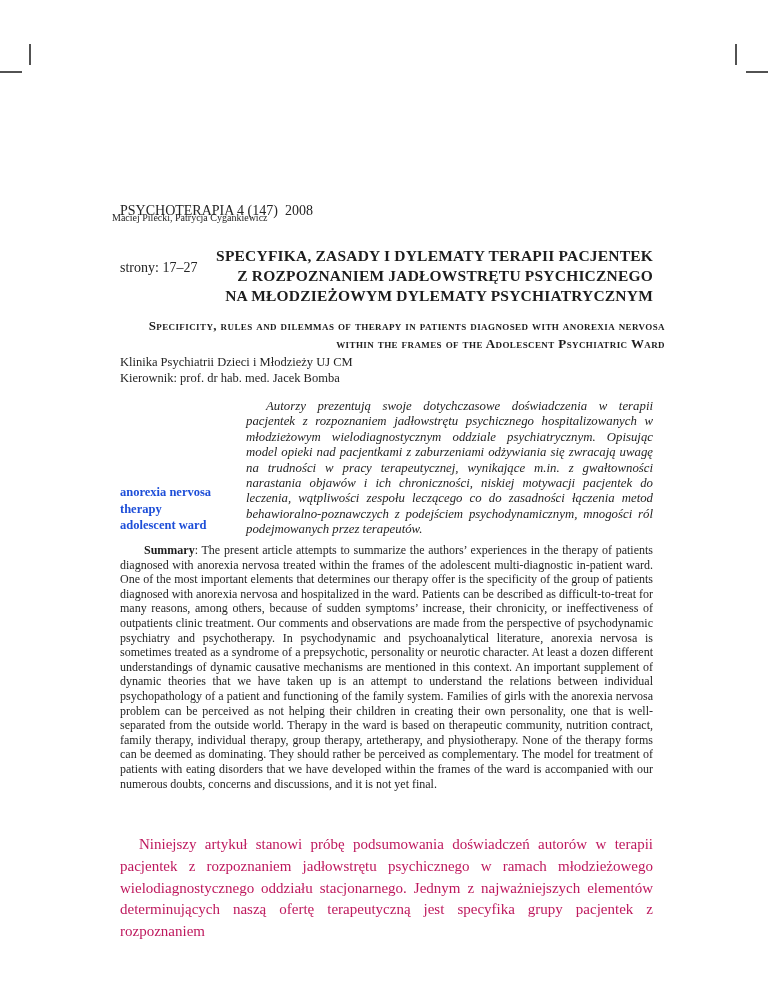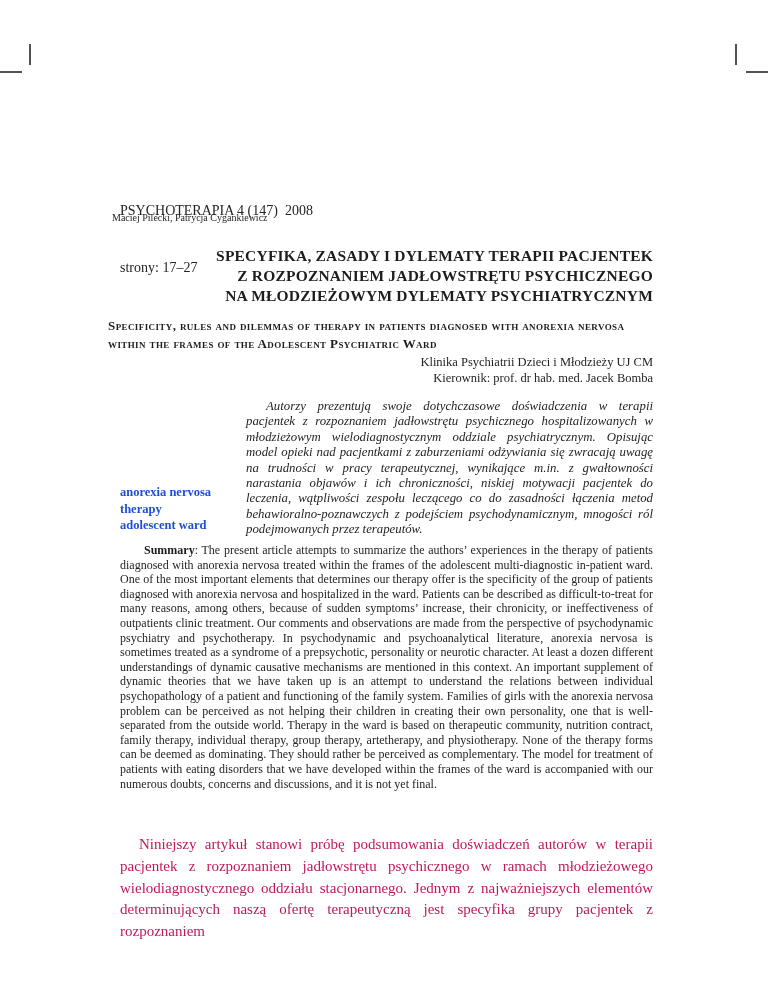--- a/index.html
+++ b/index.html
@@ -52,33 +52,33 @@
     font-weight: bold;
     font-size: 15.5px;
     line-height: 20px;
     letter-spacing: 0.2px;
     color: #1d1d1d;
   }
   .title-en {
     position: absolute;
     left: 108px; top: 273px;
     width: 557px;
-    text-align: left;
+    text-align: right;
     font-weight: bold;
     font-variant: small-caps;
     font-size: 13px;
     line-height: 18px;
     letter-spacing: 0.4px;
     color: #1d1d1d;
   }
   .affiliation {
     position: absolute;
     left: 120px; top: 310px;
     width: 533px;
-    text-align: right;
+    text-align: left;
     font-size: 12.5px;
     line-height: 16px;
     color: #242424;
   }
   .keywords {
     position: absolute;
     left: 120px; top: 440px;
     width: 122px;
     font-weight: bold;
     font-size: 12.5px;

